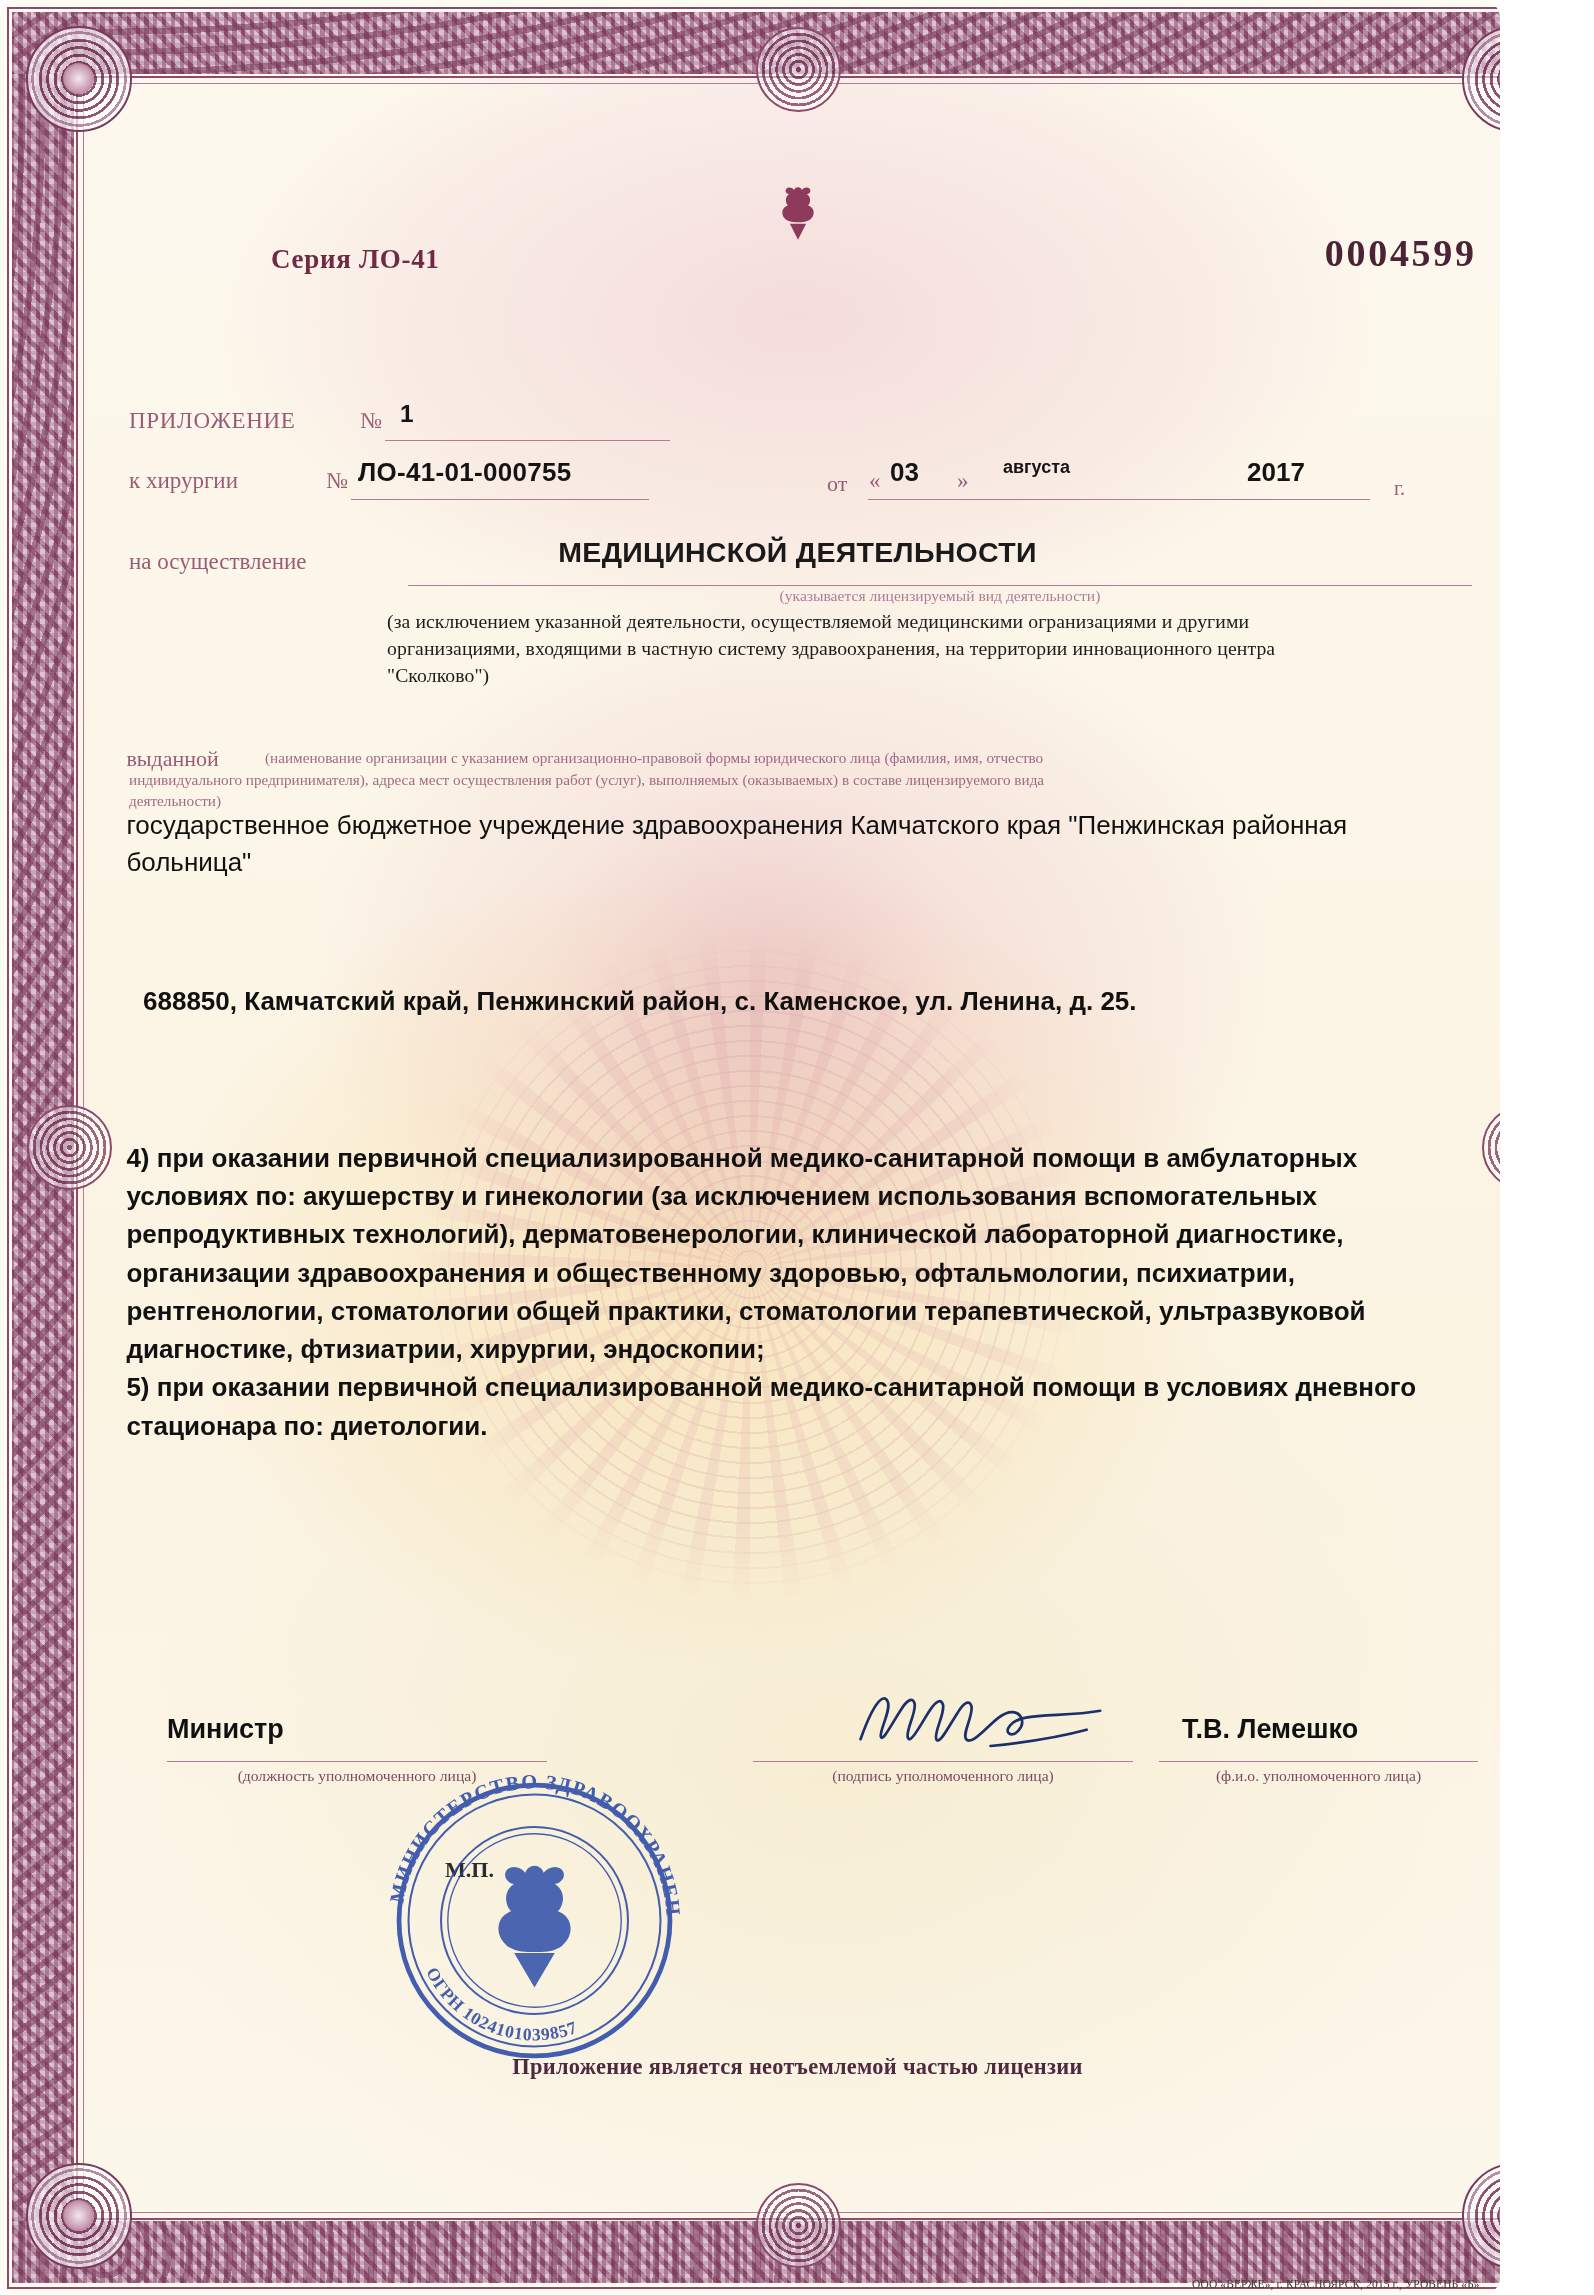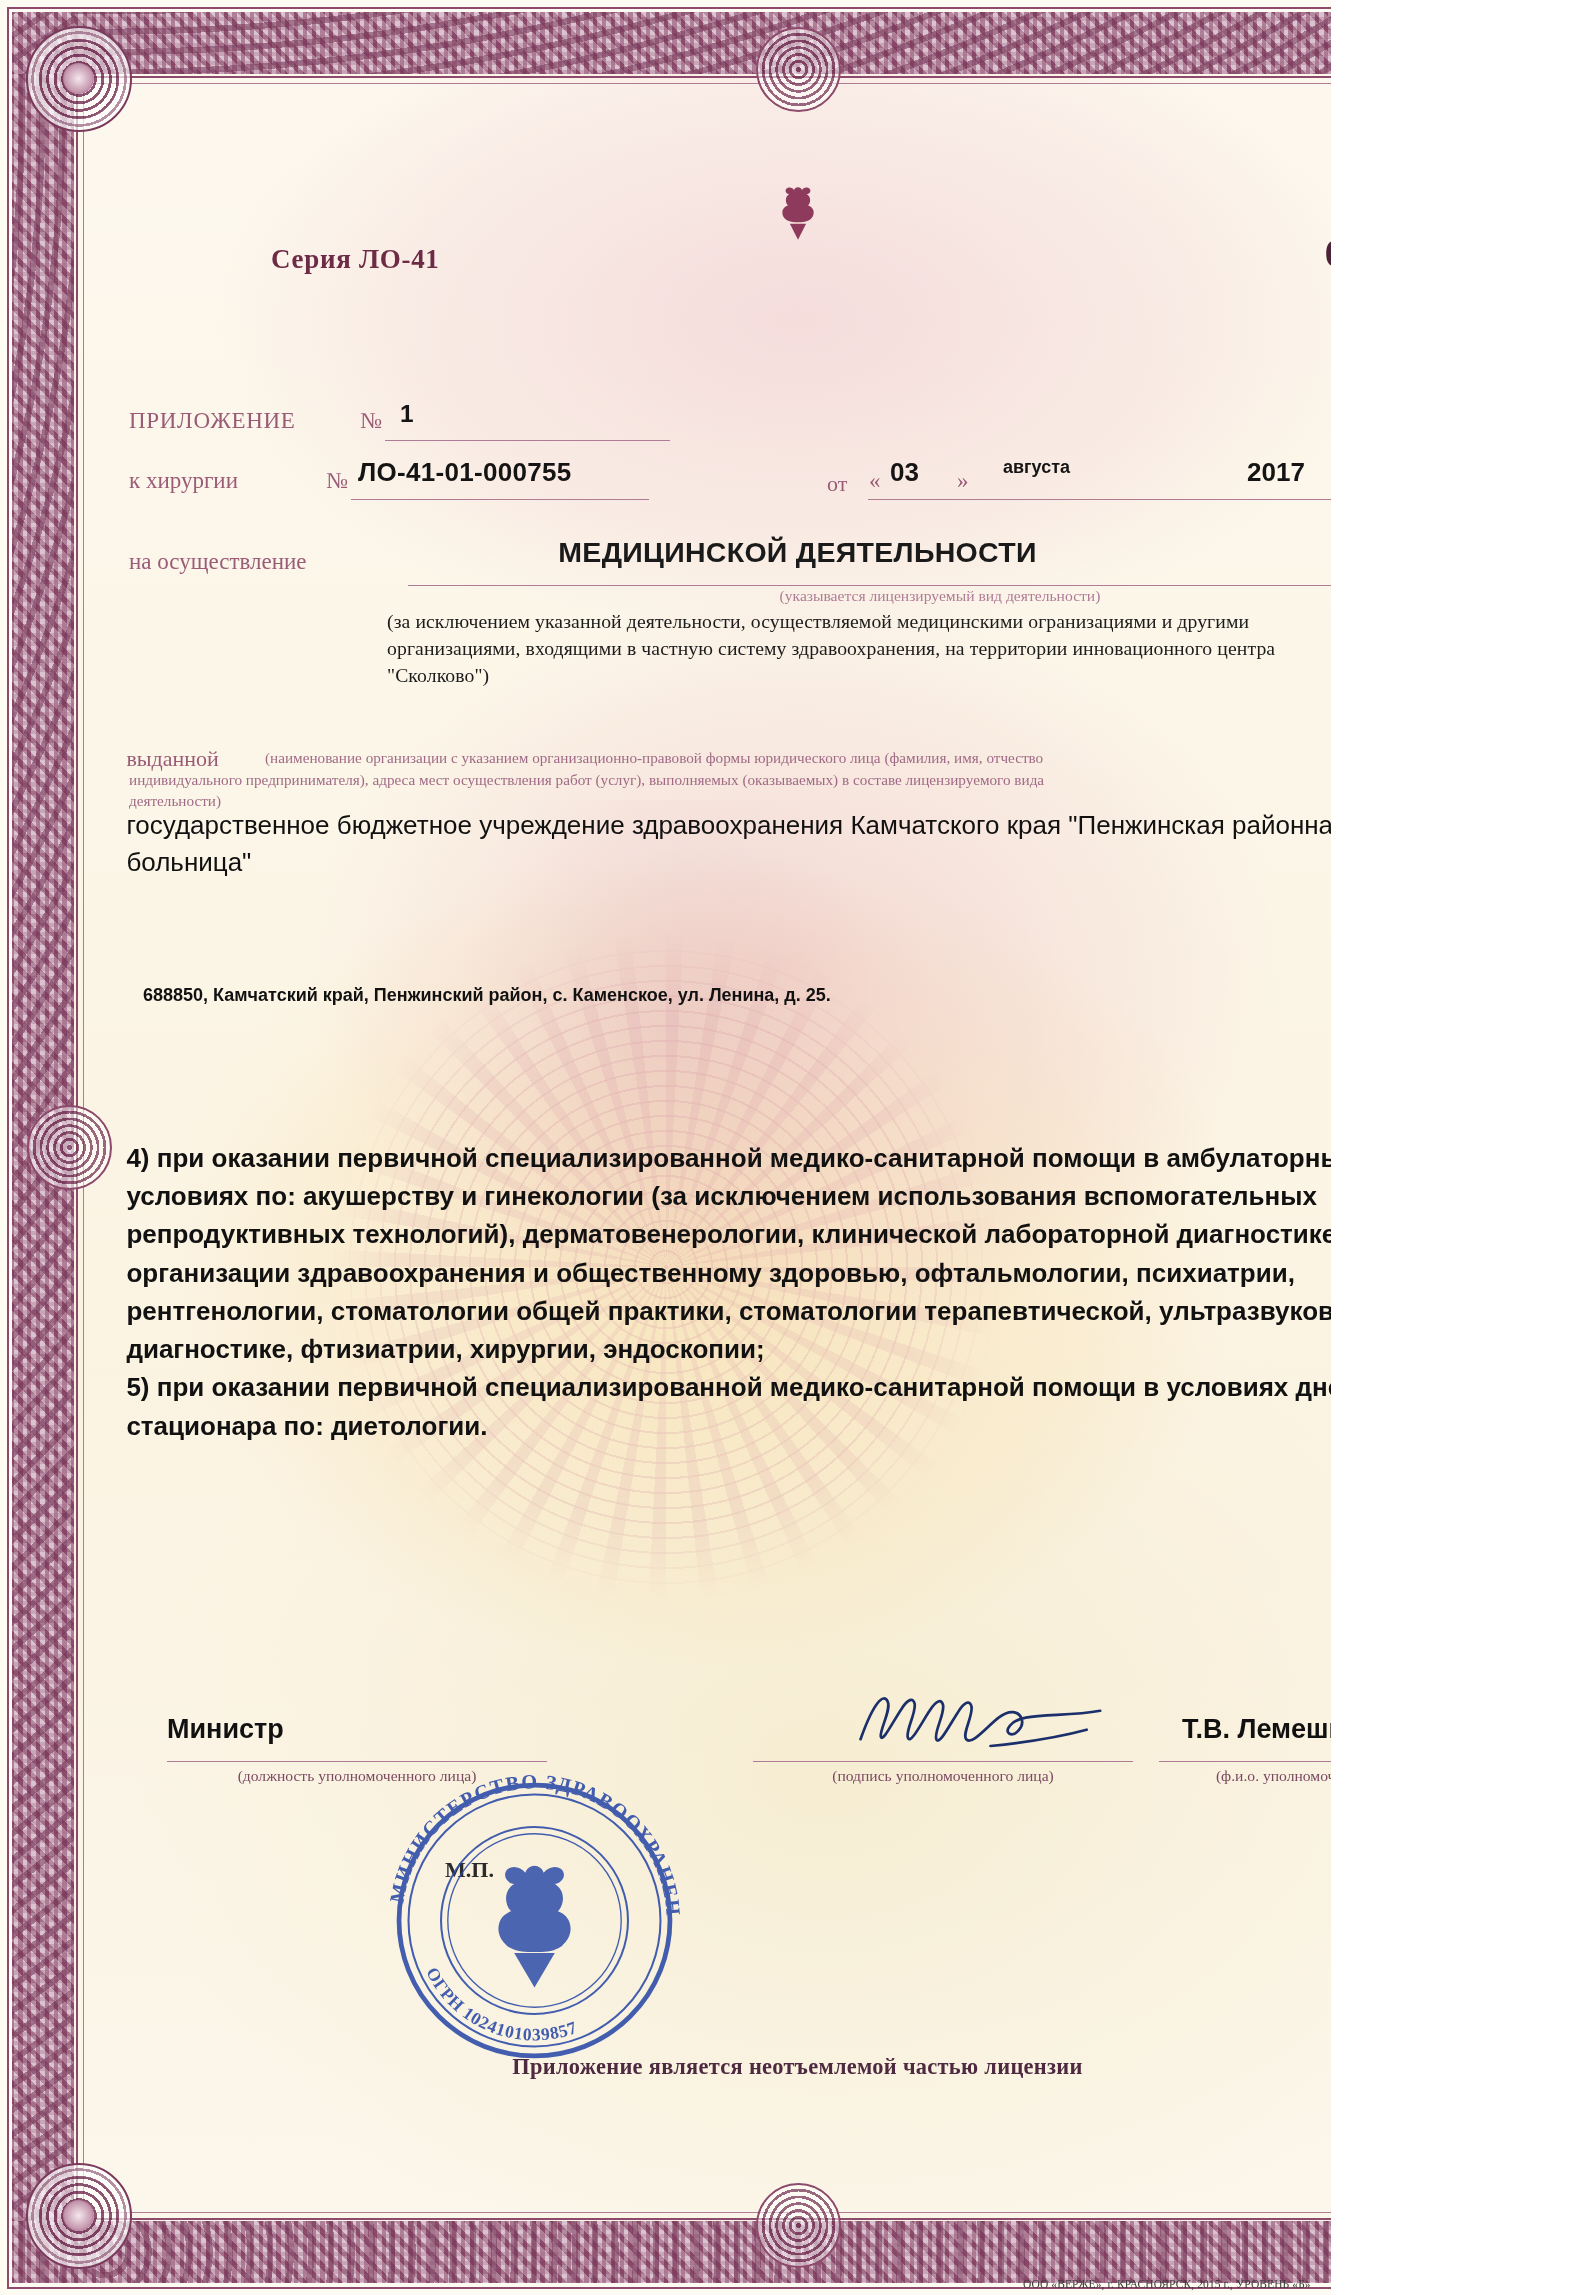--- a/index.html
+++ b/index.html
@@ -12,24 +12,25 @@
     height: 2295px;
     position: relative;
     font-family: "Liberation Sans", sans-serif;
     overflow: hidden;
   }
 
   
   #page {
     position: absolute;
     left: 0; top: 0;
-    width: 1331px;
+    width: 1500px;
     height: 2295px;
     background: #fdfbf2;
     overflow: hidden;
+    border-radius: 18px;
   }
 
   
   .paper-tint {
     position: absolute;
     left: 27px; top: 27px;
     width: 1540px; height: 2241px;
     background:
       radial-gradient(ellipse 746px 420px at 50% 13%, rgba(232,180,195,0.40) 0%, rgba(232,180,195,0.16) 55%, rgba(232,180,195,0) 78%),
       radial-gradient(ellipse 610px 474px at 50% 42%, rgba(226,160,178,0.33) 0%, rgba(226,160,178,0.10) 60%, rgba(226,160,178,0) 80%),
@@ -360,21 +361,21 @@
     width: 1349px;
     font-family: "Liberation Sans", sans-serif;
     font-size: 26px; font-weight: normal; color: #111;
     line-height: 1.42;
   }
   .org-addr {
     position: absolute;
     left: 41px; top: 881px;
     width: 1335px;
     font-family: "Liberation Sans", sans-serif;
-    font-size: 18px; font-weight: bold; color: #111;
+    font-size: 26px; font-weight: bold; color: #111;
     line-height: 1.42;
   }
   .services {
     position: absolute;
     left: 24.4px; top: 1037px;
     width: 1342px;
     font-family: "Liberation Sans", sans-serif;
     font-size: 26px; font-weight: bold; color: #111;
     line-height: 1.47;
   }

